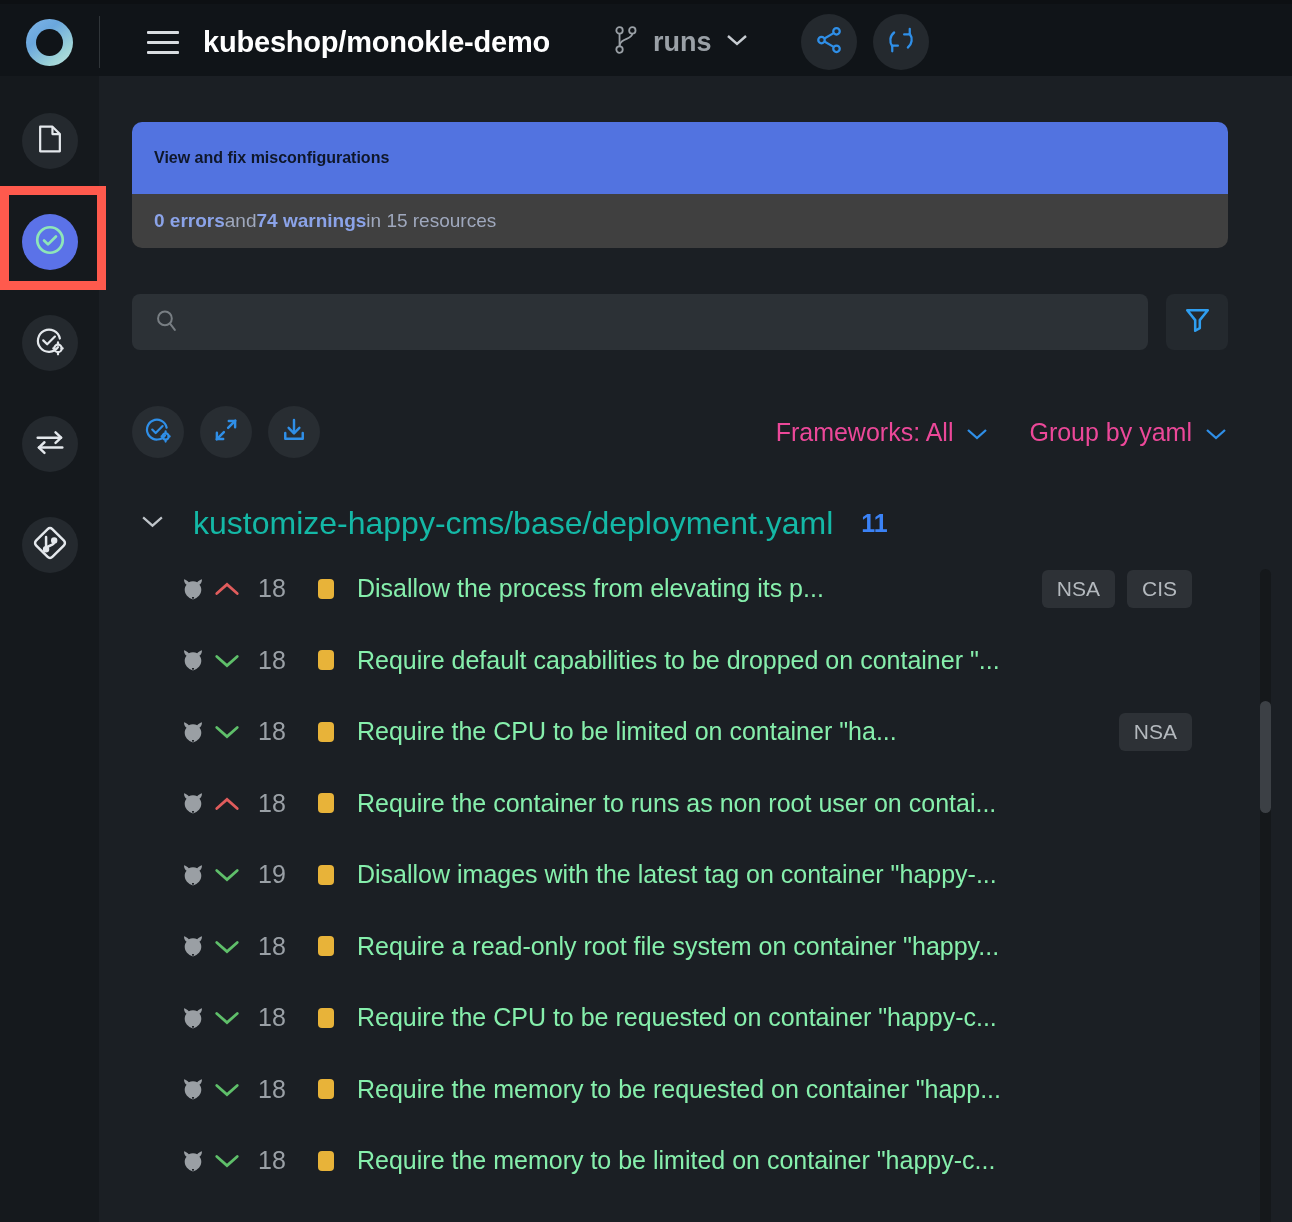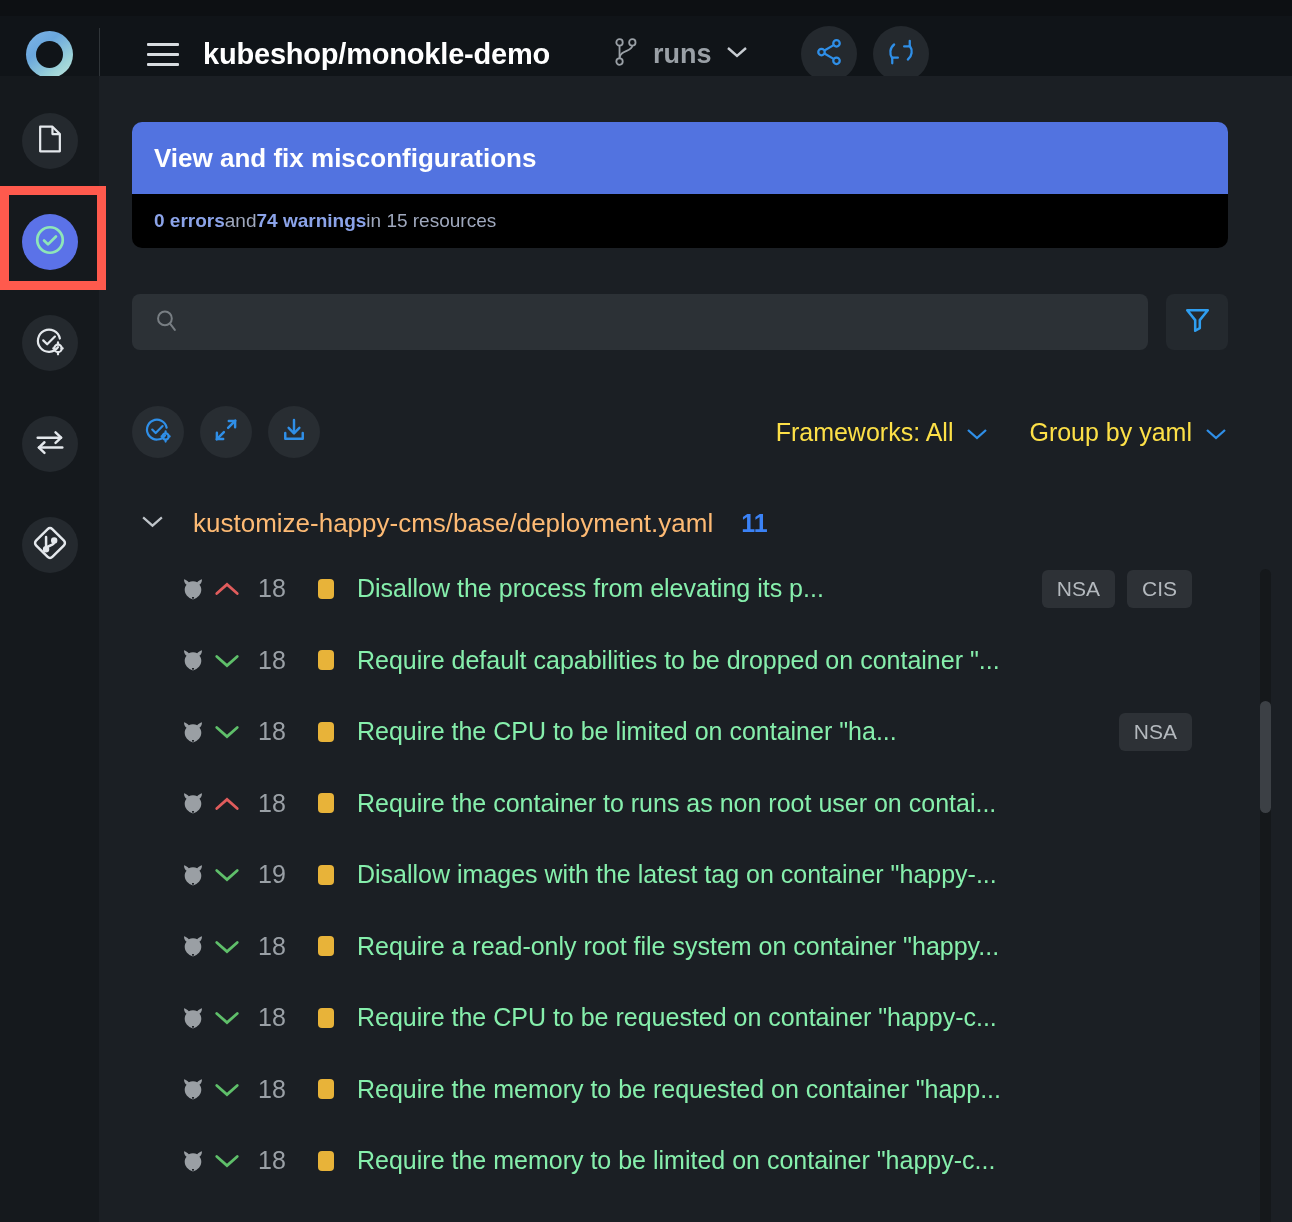--- a/index.html
+++ b/index.html
@@ -5,21 +5,21 @@
   * { box-sizing: border-box; margin: 0; padding: 0; }
   html, body {
     width: 1292px; height: 1222px;
     background: #0d1013;
     font-family: "Liberation Sans", sans-serif;
     overflow: hidden;
   }
 
   
   .topbar {
-    position: absolute; left: 0; top: 16px; width: 1292px; height: 76px;
+    position: absolute; left: 0; top: 4px; width: 1292px; height: 76px;
     background: #101418;
     display: flex; align-items: center;
   }
   .logo-wrap { width: 99px; height: 76px; display: flex; align-items: center; justify-content: center; }
   .logo-ring {
     width: 47px; height: 47px; border-radius: 50%;
     background: linear-gradient(140deg, #7fb5e8 0%, #6aa7dd 35%, #9ed4d8 75%, #bfe3e0 100%);
     display: flex; align-items: center; justify-content: center;
   }
   .logo-ring::after { content: ""; width: 27px; height: 27px; border-radius: 50%; background: #101418; }
@@ -59,24 +59,24 @@
   .main {
     position: absolute; left: 99px; top: 76px; width: 1193px; height: 1146px;
     background: #1b1f24;
   }
 
   .banner {
     position: absolute; left: 33px; top: 46px; width: 1096px; height: 72px;
     background: #5273e0; border-radius: 10px 10px 0 0;
     display: flex; align-items: center; padding-left: 22px; cursor: pointer;
   }
-  .banner-title { font-size: 26px; font-weight: bold; color: #ffffff; }
+  .banner-title { font-size: 16px; font-weight: bold; color: #0f172a; }
   .banner-sub {
     position: absolute; left: 33px; top: 118px; width: 1096px; height: 54px;
-    background: #000000; border-radius: 0 0 10px 10px;
+    background: #404040; border-radius: 0 0 10px 10px;
     display: flex; align-items: center; padding-left: 22px; gap: 0;
     font-size: 19px; color: #9fa8bd;
   }
   .banner-sub b { color: #8ba3e8; font-weight: bold; }
 
   .searchrow { position: absolute; left: 33px; top: 218px; display: flex; gap: 18px; }
   .searchbox {
     width: 1016px; height: 56px; background: #2c3136; border-radius: 8px;
     display: flex; align-items: center; padding-left: 22px; cursor: text;
   }
@@ -90,29 +90,29 @@
     display: flex; align-items: center; justify-content: center; cursor: pointer;
   }
 
   .toolbar { position: absolute; left: 33px; top: 330px; width: 1096px; height: 52px; display: flex; align-items: center; }
   .tool-btn {
     width: 52px; height: 52px; border-radius: 50%; background: #282d32;
     display: flex; align-items: center; justify-content: center; cursor: pointer; margin-right: 16px;
   }
   .toolbar-right { margin-left: auto; display: flex; align-items: center; gap: 40px; }
   .dropdown-link {
-    font-size: 25px; color: #fde047; display: flex; align-items: flex-end; gap: 12px; cursor: pointer;
+    font-size: 25px; color: #ec4899; display: flex; align-items: flex-end; gap: 12px; cursor: pointer;
   }
 
   
   .listarea { position: absolute; left: 33px; top: 417px; width: 1096px; height: 729px; overflow: hidden; }
   .group-header {
     display: flex; align-items: center; gap: 28px; height: 60px; padding-left: 8px; cursor: pointer;
   }
-  .group-name { font-size: 26px; color: #fdba74; }
+  .group-name { font-size: 32px; color: #14b8a6; }
   .group-count { font-size: 25px; font-weight: bold; color: #3b82f6; }
 
   .row {
     display: flex; align-items: center; height: 71.5px; padding-left: 48px; cursor: pointer;
   }
   .owl-icon { width: 26px; display: flex; align-items: center; justify-content: center; }
   .sev-arrow { width: 42px; text-align: center; font-size: 26px; font-weight: bold; }
   .sev-arrow.high { color: #e05c5c; }
   .sev-arrow.low { color: #5fbf6a; }
   .row-num { width: 70px; text-align: left; font-size: 25px; color: #9aa0a6; padding-left: 10px; }

